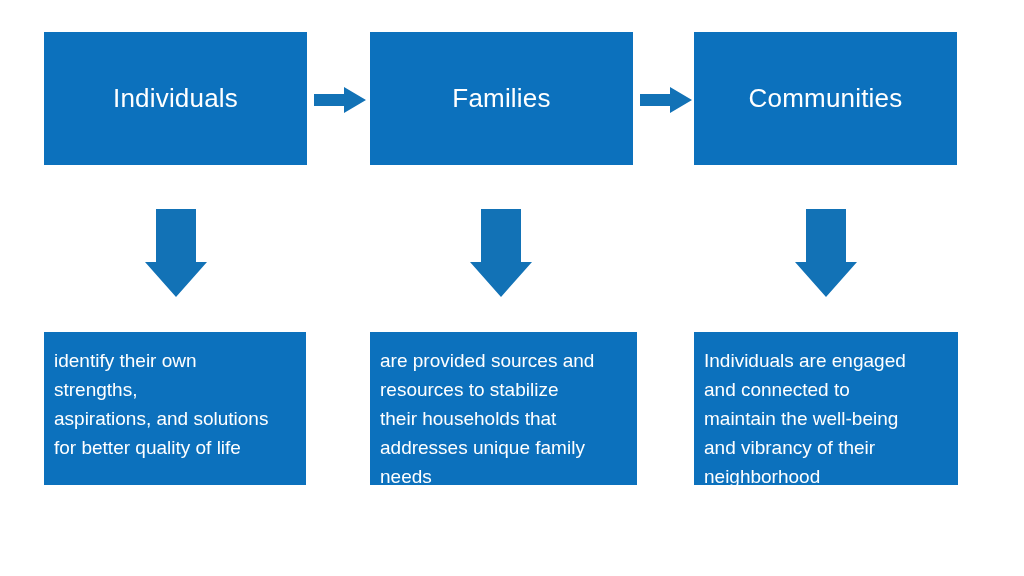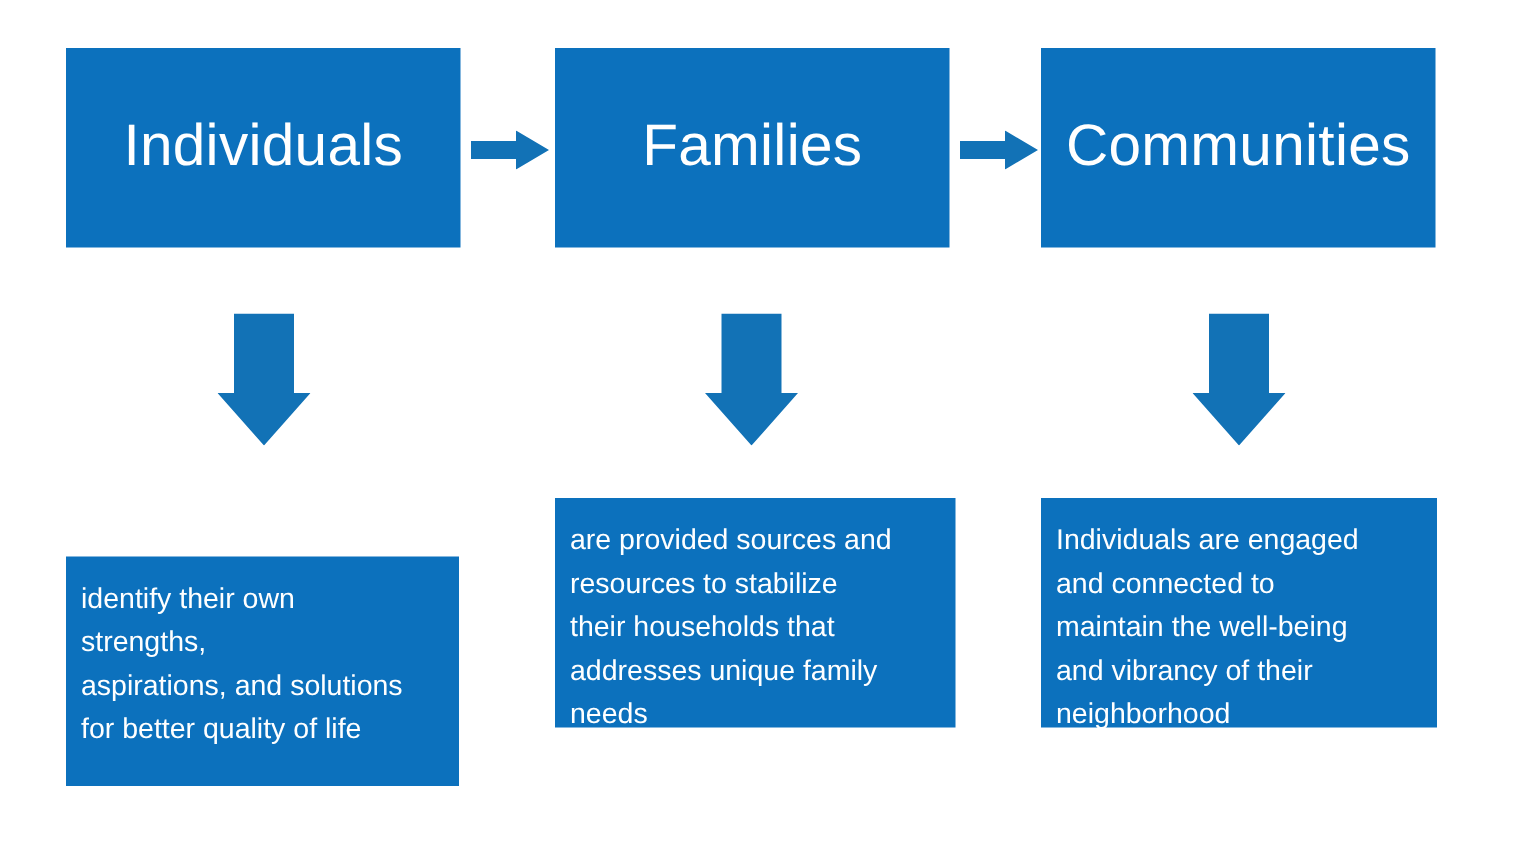--- a/index.html
+++ b/index.html
@@ -27,21 +27,21 @@
     width: 263px;
     height: 133px;
     background: #0c71bd;
     display: flex;
     align-items: center;
     justify-content: center;
     box-sizing: border-box;
   }
   .top-box .label {
     color: #ffffff;
-    font-size: 39px;
+    font-size: 26px;
     font-weight: 400;
     line-height: 1.1;
     letter-spacing: 0.2px;
     text-align: center;
     white-space: nowrap;
   }
   #top-box-0 { left: 44px; }
   #top-box-1 { left: 370px; }
   #top-box-2 { left: 694px; }
 
@@ -76,21 +76,21 @@
   }
   .desc-box .desc-text {
     color: #ffffff;
     font-size: 19px;
     font-weight: 400;
     line-height: 1.53;
     text-align: left;
     white-space: pre-line;
     display: block;
   }
-  #desc-box-0 { left: 44px;  width: 262px; height: 153px; margin-top: 39px; }
+  #desc-box-0 { left: 44px;  width: 262px; height: 153px; }
   #desc-box-1 { left: 370px; width: 267px; height: 153px; }
   #desc-box-2 { left: 694px; width: 264px; height: 153px; }
 </style>
 </head>
 <body>
 
 <div id="canvas">
 
   <div class="top-box" id="top-box-0">
     <span class="label">Individuals</span>

